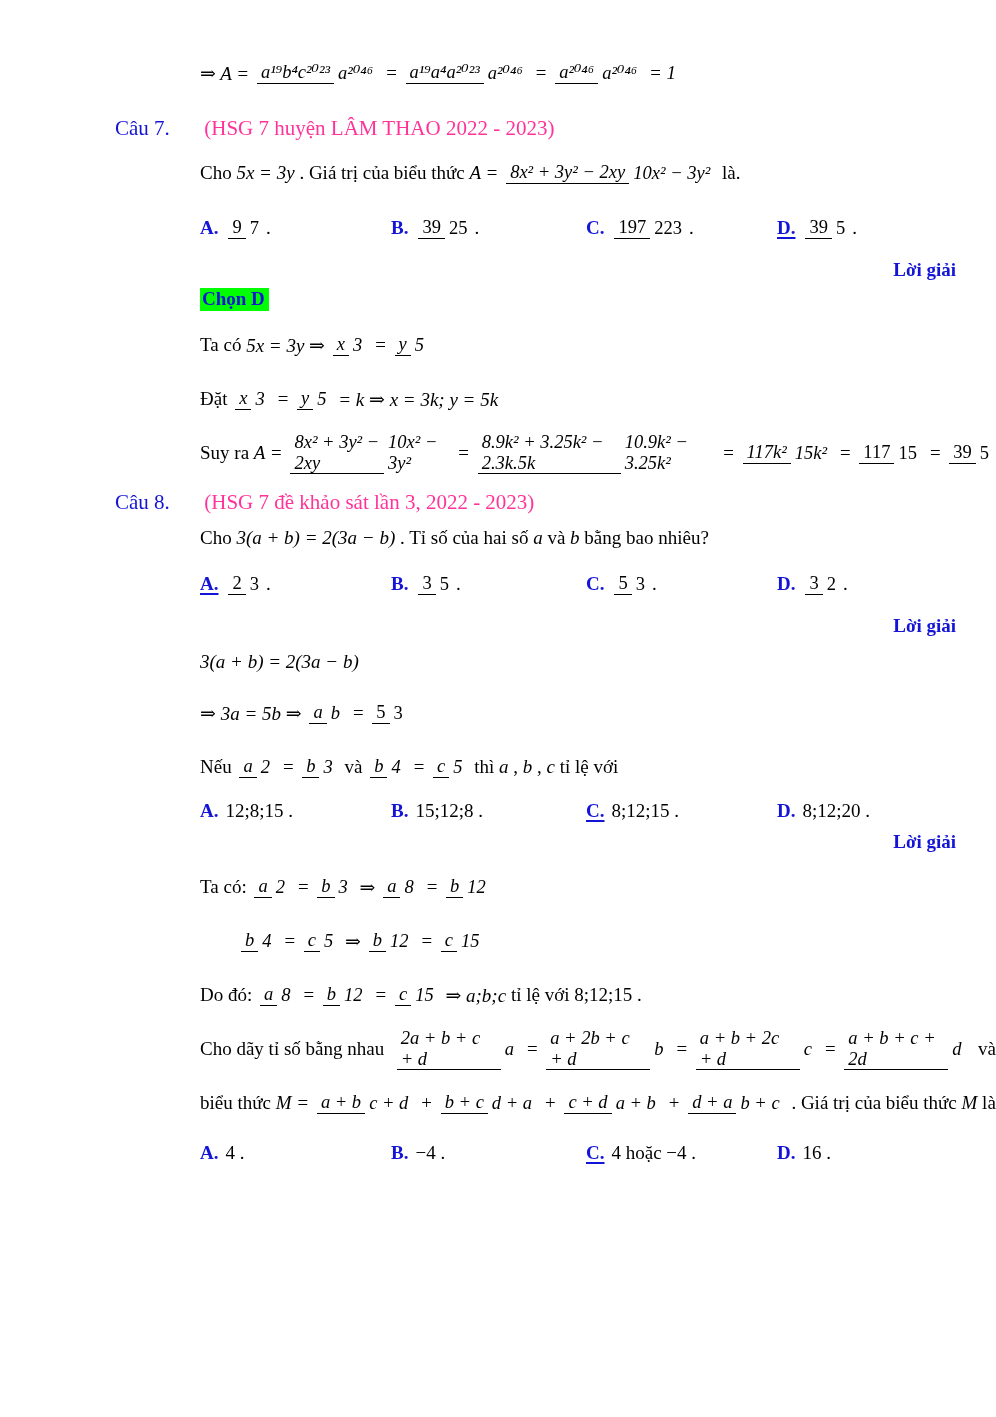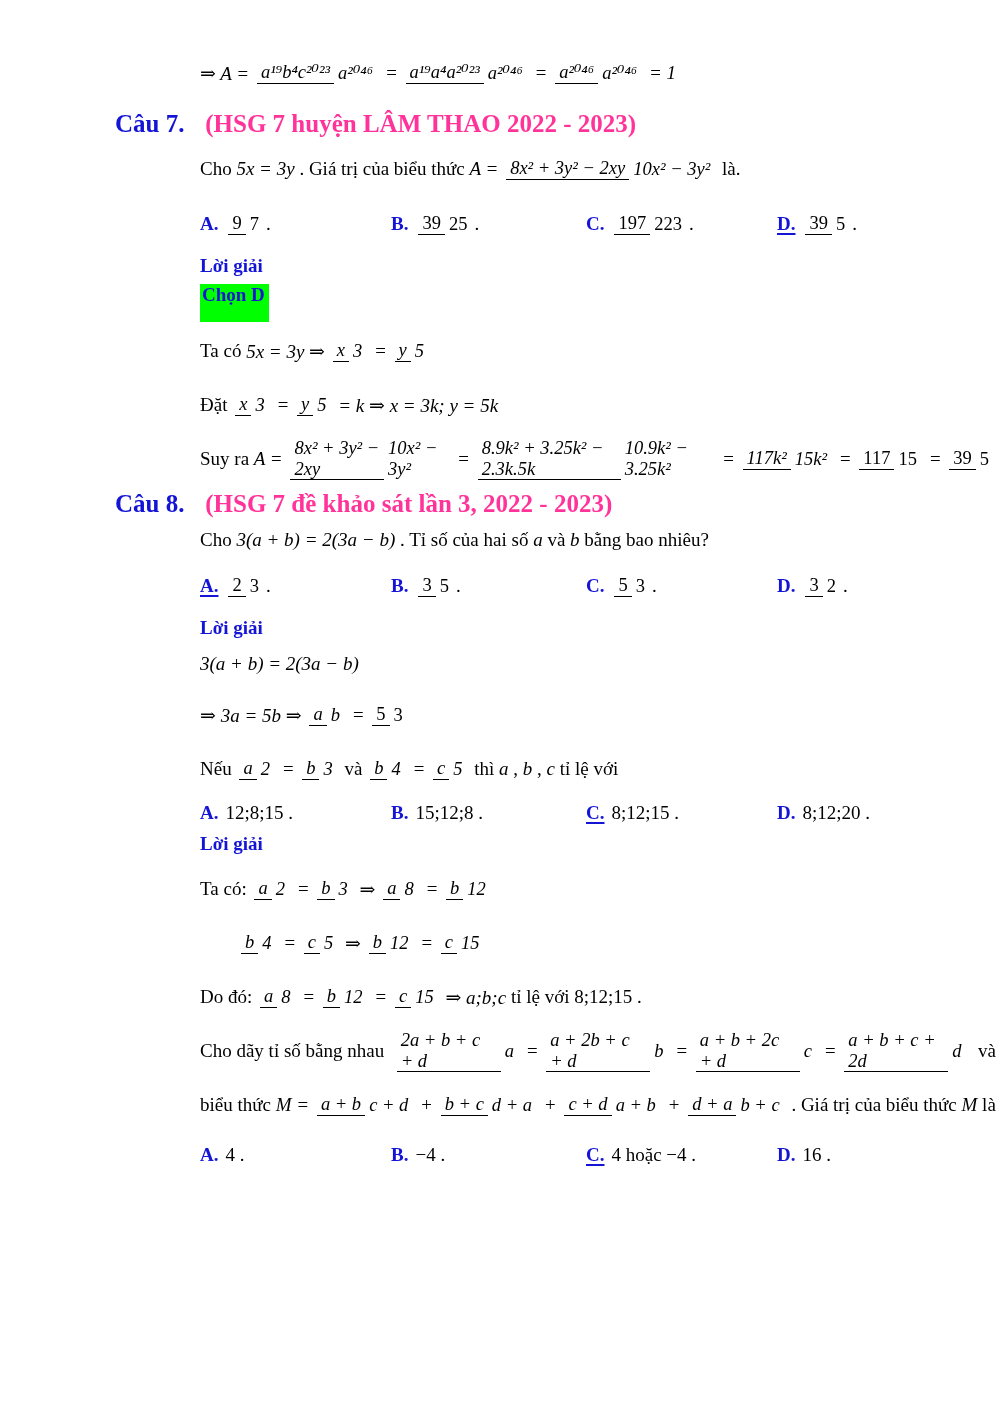--- a/index.html
+++ b/index.html
@@ -14,35 +14,35 @@
   .eq-line{display:flex;align-items:center;flex-wrap:nowrap;margin-left:200px;min-height:54px;}
   .eq-inline{display:inline-flex;align-items:center;}
   .rm{white-space:pre;}
   .mi{white-space:pre;font-style:italic;}
   .frac{display:inline-flex;flex-direction:row;align-items:center;margin:0 3px;line-height:1.13;font-size:18.5px;}
   .frac .num{display:block;padding:0 4px;border-bottom:1.6px solid #000;}
   .frac .den{display:block;padding:0 4px;}
   .frac.it{font-style:italic;}
 
   
-  .q-head{margin:4px 0 4px 115px;font-weight:bold;font-size:25px;min-height:26px;}
+  .q-head{margin:10px 0 4px 115px;font-weight:normal;font-size:21px;min-height:26px;}
   .q-num{color:var(--blue);display:inline-block;min-width:84px;}
   .q-src{color:var(--pink);}
 
   
   .options{display:grid;grid-template-columns:191px 195px 191px auto;margin-left:200px;align-items:center;min-height:56px;}
   .options.plain{min-height:34px;}
   .option{display:flex;align-items:center;}
   .opt-letter{color:var(--blue);font-weight:bold;margin-right:7px;white-space:pre;}
   .opt-letter[data-u="1"]{text-decoration:underline;text-decoration-thickness:2.4px;text-underline-offset:3px;}
 
   
-  .loigiai{width:756px;margin:3px 0 2px 200px;text-align:left;color:var(--blue);font-weight:bold;min-height:27px;}
+  .loigiai{width:756px;margin:3px 0 2px 200px;text-align:right;color:var(--blue);font-weight:bold;min-height:27px;}
   .chon{margin:2px 0 2px 200px;min-height:28px;}
-  .chon-badge{display:inline-block;background:var(--hl);color:var(--blue);font-weight:bold;padding:0 4px 16px 2px;}
+  .chon-badge{display:inline-block;background:var(--hl);color:var(--blue);font-weight:bold;padding:0 4px 1px 2px;}
 
   .top-eq{margin-top:6px;min-height:66px;}
   .line-sm{min-height:36px;}
   .indent2{margin-left:238px;}
   .mt6{margin-top:6px;}
 </style>
 </head>
 <body>
 
 <div class="page">

